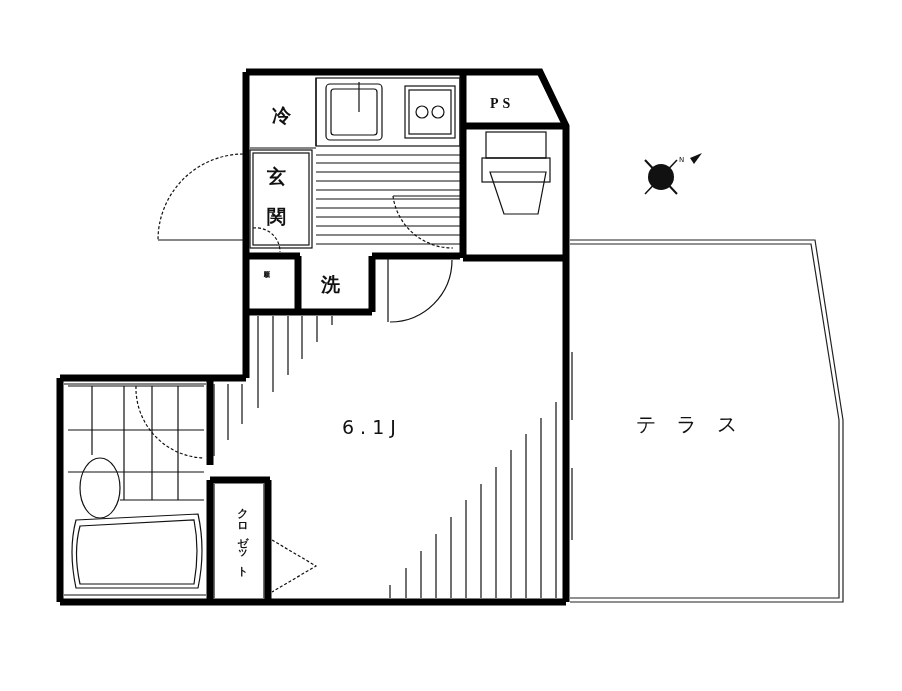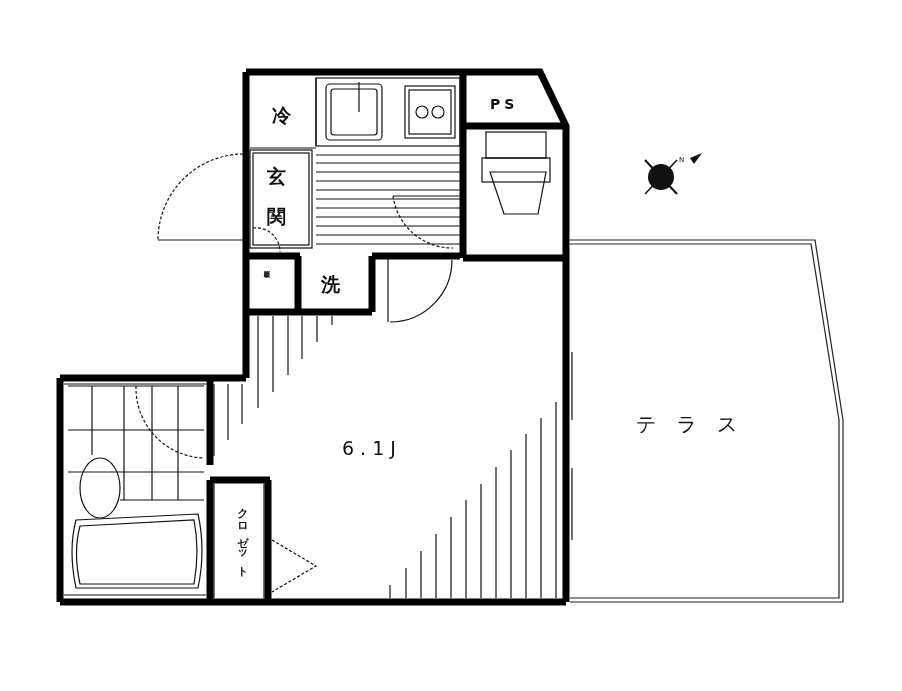--- a/index.html
+++ b/index.html
@@ -150,17 +150,17 @@
     <line x1="645" y1="194" x2="677" y2="160" stroke="#111" stroke-width="1.5"></line>
     <polygon points="690,158 702,153 694,164" fill="#111"></polygon>
   </g>
 </svg>
 
 <span class="lbl kanji" style="left:272px;top:103px;">冷</span>
 <span class="lbl kanji" style="left:267px;top:164px;">玄</span>
 <span class="lbl kanji" style="left:267px;top:204px;">関</span>
 <span class="lbl tiny" style="left:262px;top:266px;">下駄箱</span>
 <span class="lbl kanji" style="left:321px;top:272px;">洗</span>
-<span class="lbl ps" style="left:490px;top:96px;">PS</span>
-<span class="lbl num" style="left:342px;top:416px;margin-top:21px;">6.1J</span>
+<span class="lbl ps" style="left:490px;top:96px;font-family:Liberation Serif, serif;">PS</span>
+<span class="lbl num" style="left:342px;top:416px;">6.1J</span>
 <span class="lbl vert" style="left:234px;top:500px;">クロゼット</span>
 <span class="lbl terrace" style="left:636px;top:411px;">テラス</span>
 <span class="lbl" style="left:679px;top:156px;font-size:7px;">N</span>
 
 </body></html>

